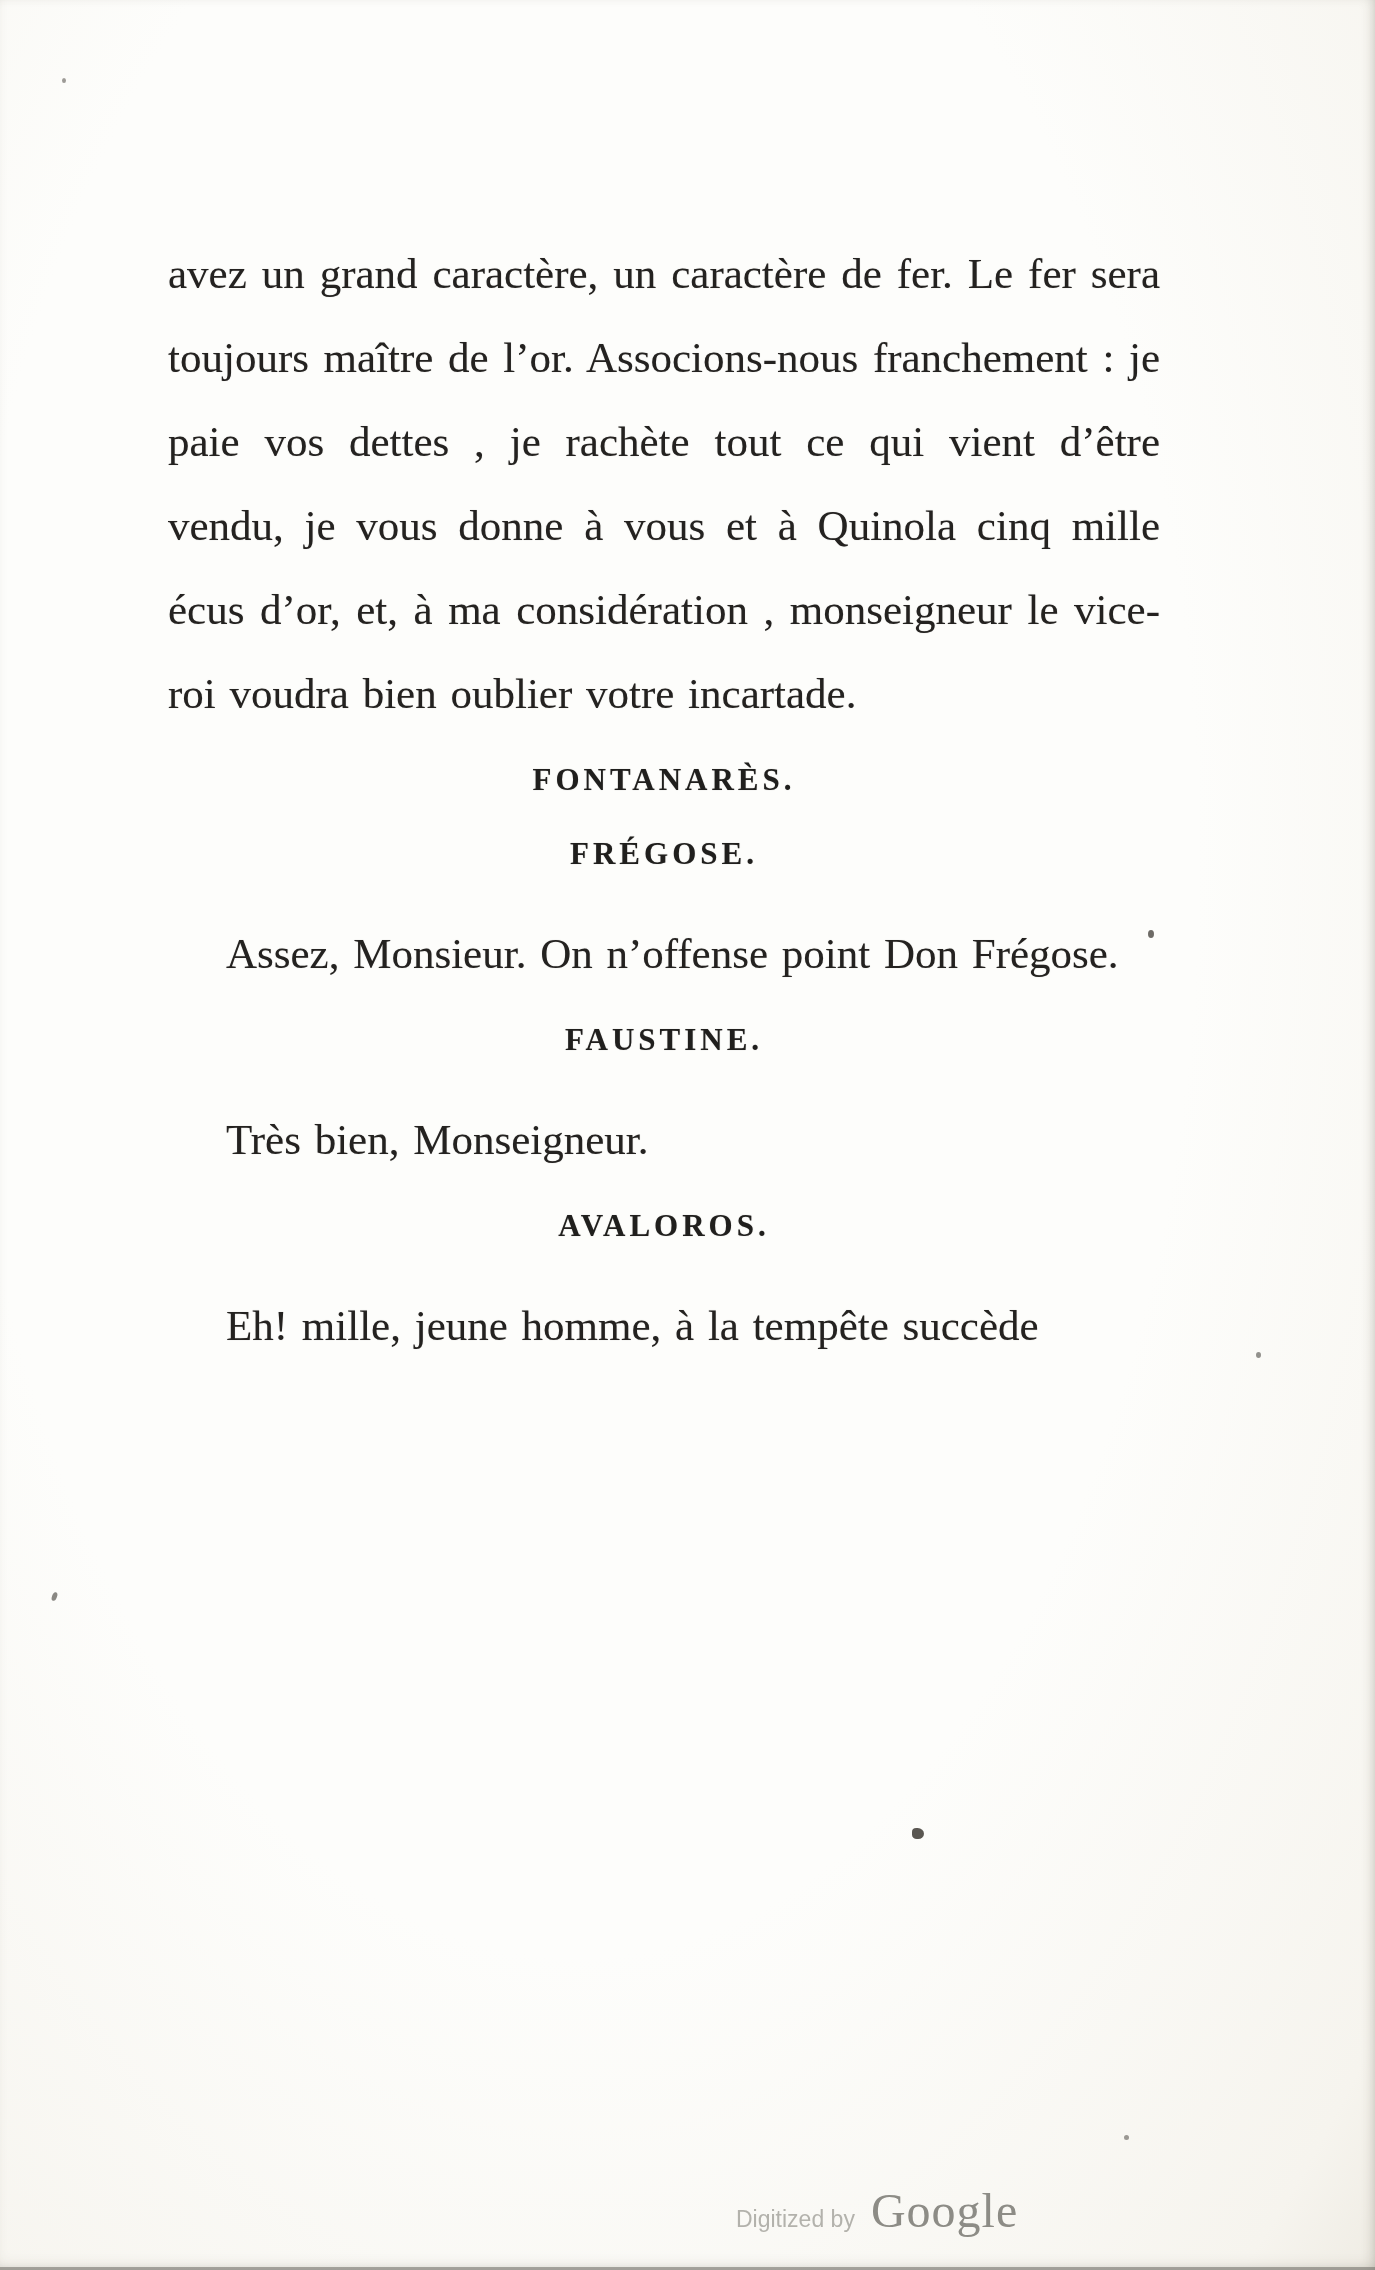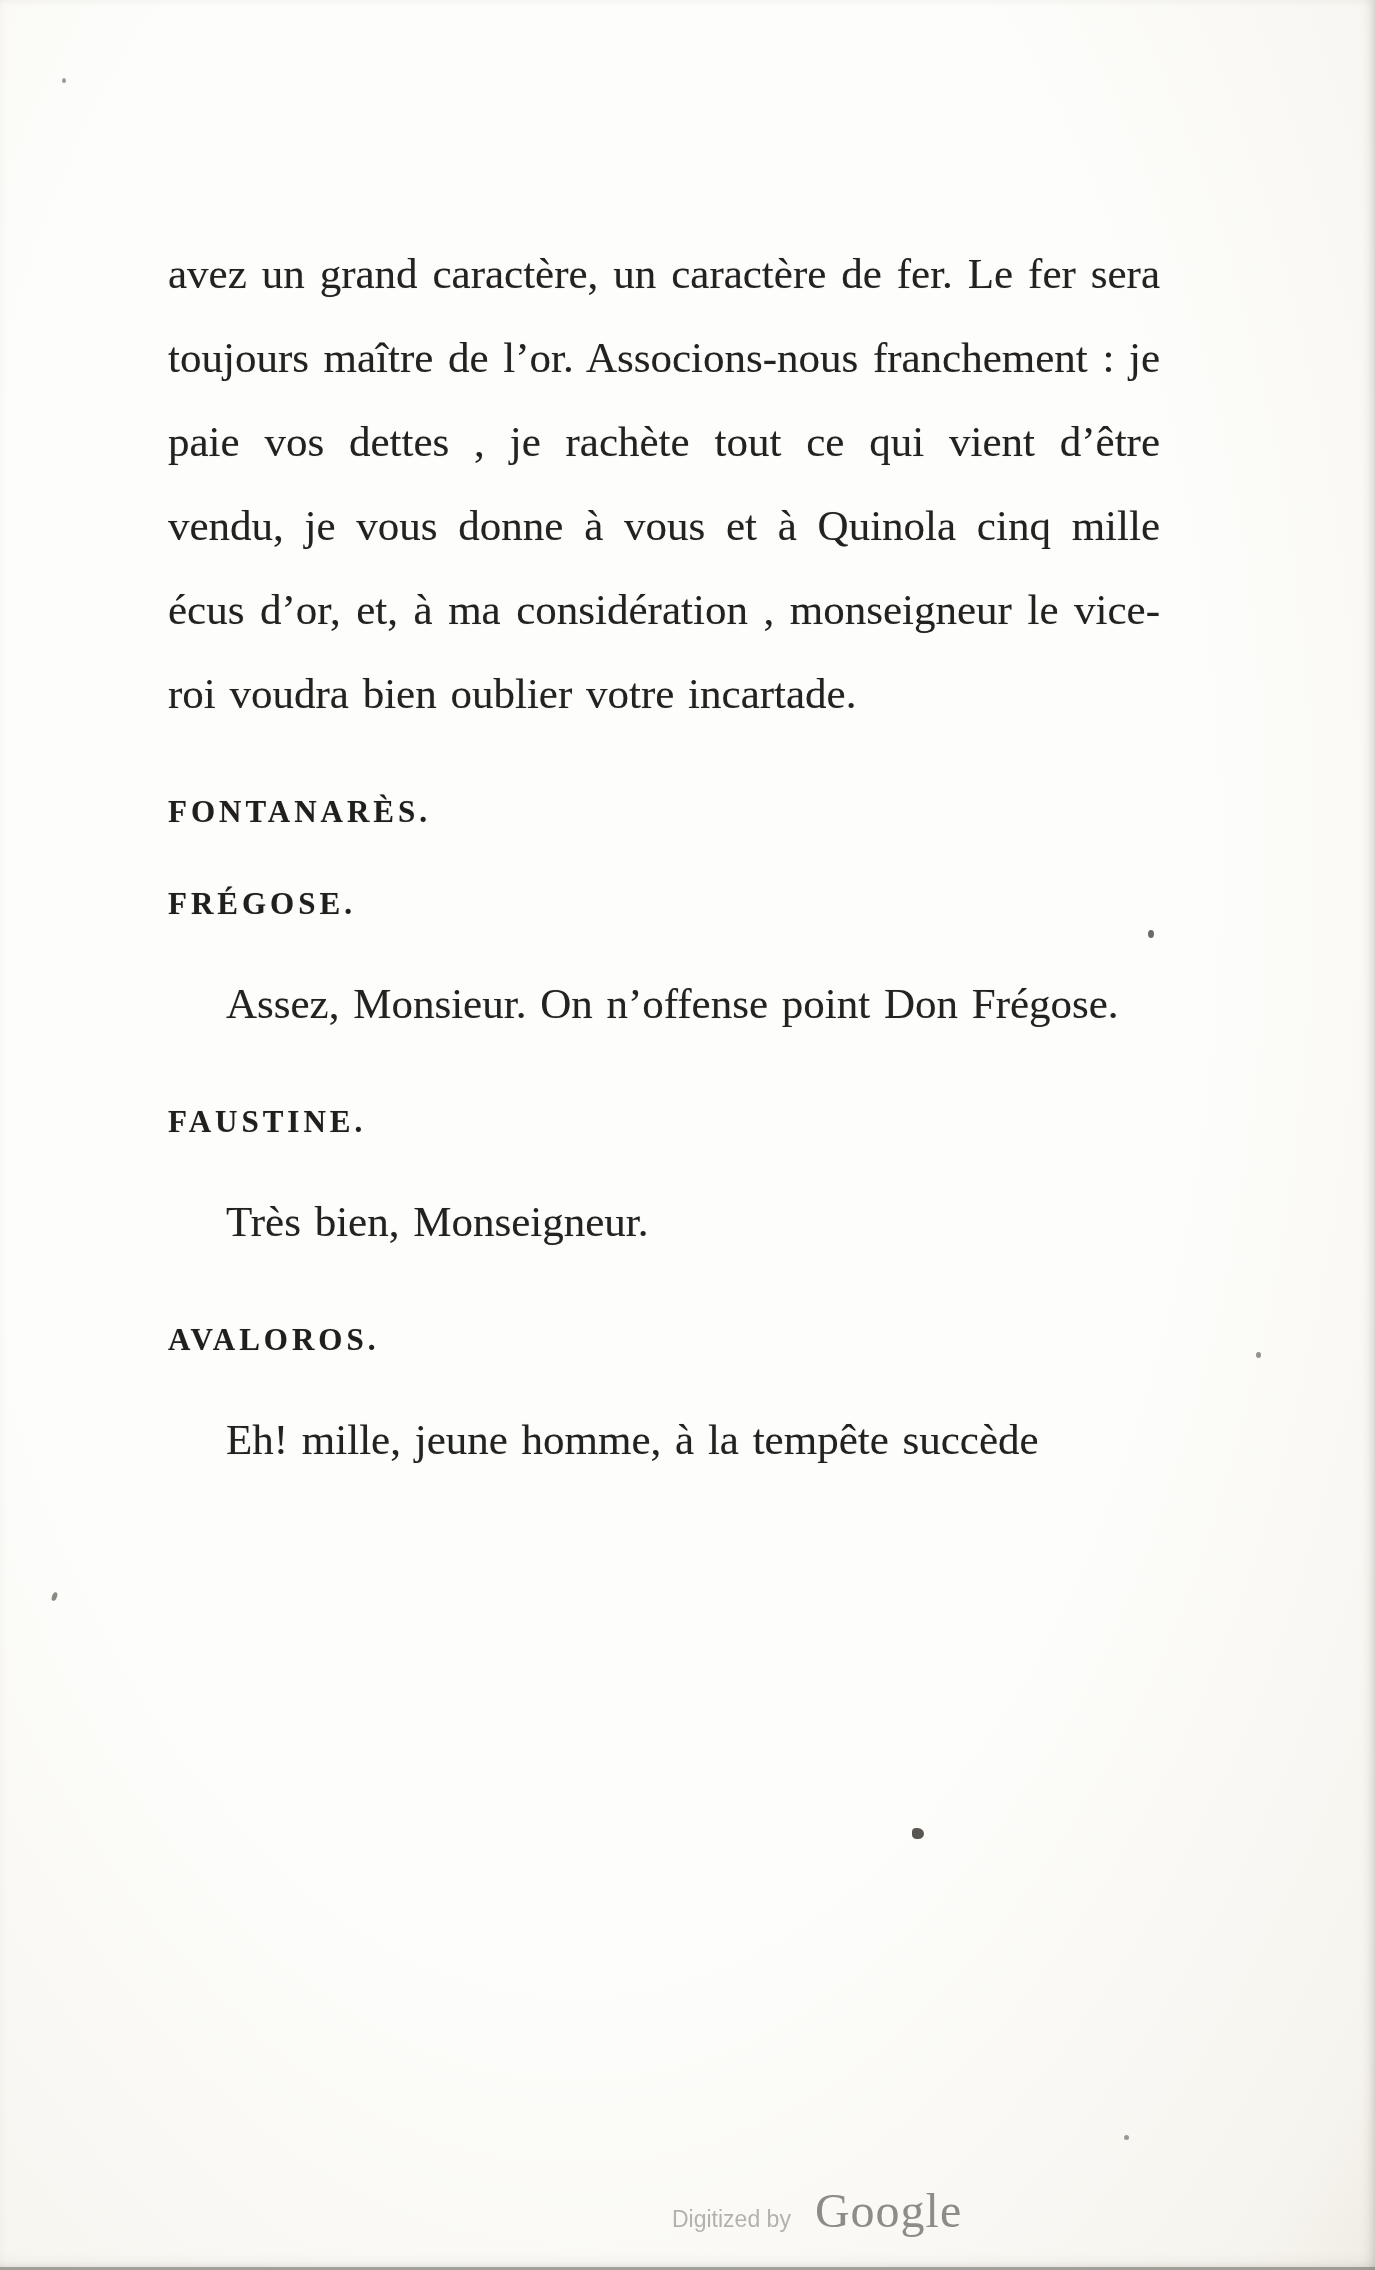--- a/index.html
+++ b/index.html
@@ -63,35 +63,36 @@
     text-align: justify;
     text-indent: 58px;
     word-spacing: 3px;
     margin: 0;
     text-shadow: 0 0 1px rgba(30, 28, 24, 0.25);
   }
   .para.no-indent {
     text-indent: 0;
   }
   .speaker {
+    text-align: center;
     font-weight: bold;
     font-size: 31px;
     letter-spacing: 4px;
     line-height: 32px;
-    margin: 60px 0 42px 0;
+    margin: 28px 0 42px 0;
     color: #201f1d;
     text-shadow: 0 0 1px rgba(30, 28, 24, 0.3);
   }
   .footer {
     position: absolute;
-    left: 672px;
+    left: 736px;
     bottom: 32px;
     display: flex;
     align-items: baseline;
-    gap: 24px;
+    gap: 16px;
   }
   .digitized {
     font-family: "Liberation Sans", "DejaVu Sans", sans-serif;
     font-size: 23px;
     color: #b3b2ac;
   }
   .google {
     font-size: 48px;
     color: #8d8c86;
     letter-spacing: 1px;

